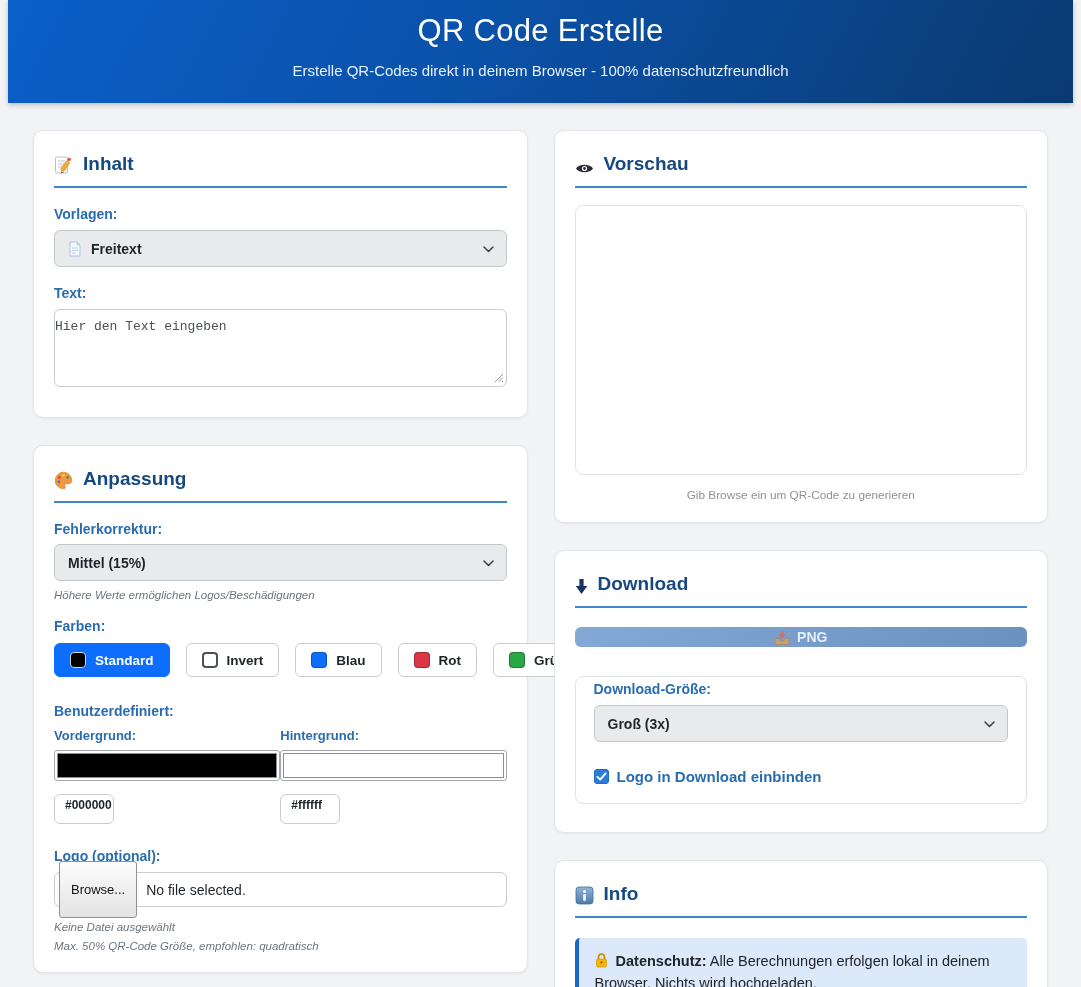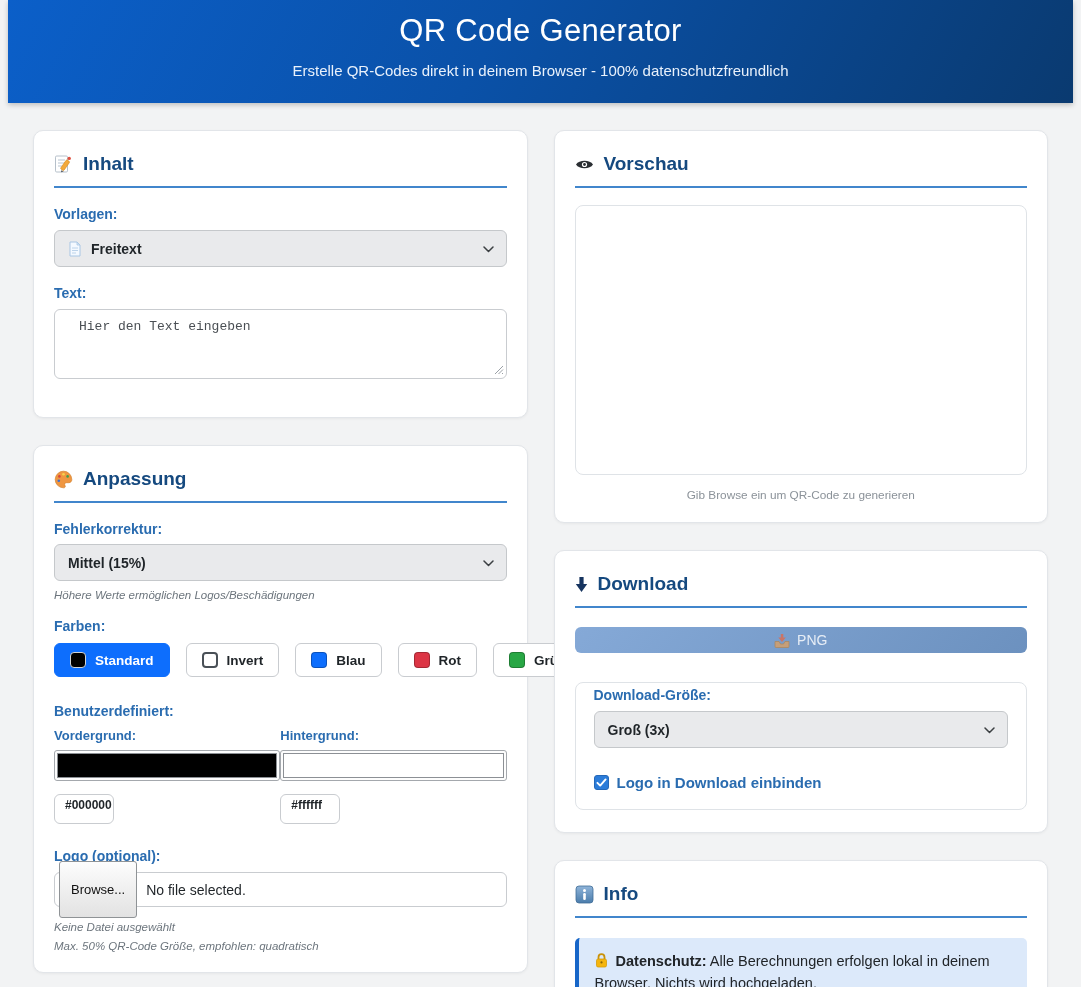--- a/index.html
+++ b/index.html
@@ -27,43 +27,43 @@
     padding:22px 20px 20px; box-shadow:0 1px 3px rgba(0,0,0,.05);
     width:100%;
   }
   .card-inhalt   { min-height:288px; }
   .card-anpassung{ min-height:528px; }
   .card-vorschau { min-height:390px; }
   .card-download { min-height:283px; }
   .card-info     { min-height:175px; }
 
   .card-title {
-    display:flex; align-items:center; gap:10px;
+    display:flex; align-items:flex-end; gap:10px;
     font-size:19px; font-weight:600; color:#15497f;
     padding-bottom:11px; border-bottom:2px solid #4186cc;
   }
   .card-title svg { flex:0 0 auto; }
 
   .lbl { color:#2a6cb0; font-weight:700; font-size:14px; margin-top:18px; }
   .lbl-sm { color:#2a6cb0; font-weight:700; font-size:13px; }
   .hint { margin-top:8px; font-size:11.5px; font-style:italic; color:#6c757d; }
 
   
   .select {
     margin-top:8px; height:37px; background:#e9eaec;
     border:1px solid #c5c8cb; border-radius:6px;
     display:flex; align-items:center; gap:9px; padding:0 34px 0 13px;
     font-size:14px; font-weight:600; color:#1f2428; position:relative; cursor:default;
   }
   .select .chev { position:absolute; right:12px; top:50%; transform:translateY(-42%); }
 
   
   textarea.textbox {
-    margin-top:8px; width:100%; height:70px; resize:none;
-    border:1px solid #c9ccd0; border-radius:6px; padding:9px 24px;
+    margin-top:8px; width:100%; height:78px; resize:none;
+    border:1px solid #c9ccd0; border-radius:6px; padding:9px 0;
     font-family:"Liberation Mono","DejaVu Sans Mono",monospace;
     font-size:13px; color:#3a3f44; outline:none; display:block;
   }
   textarea.textbox::placeholder { color:#4a4f54; opacity:1; }
   .ta-wrap { position:relative; }
   .ta-grip { position:absolute; right:3px; bottom:4px; pointer-events:none; }
 
   
   .presets { display:flex; gap:16px; margin-top:9px; }
   .preset {
@@ -105,23 +105,23 @@
 
   
   .preview-box {
     margin-top:17px; height:270px; border:1px solid #dfe3e7; border-radius:8px; background:#fff;
   }
   .preview-hint { margin-top:13px; text-align:center; font-size:11.8px; color:#8b9299; }
 
   
   .dl-buttons { display:flex; gap:8px; margin-top:19px; }
   .dl-btn {
-    flex:1; height:26px; border:none; border-radius:6px;
+    flex:1; height:20px; border:none; border-radius:6px;
     background:linear-gradient(135deg,#85a9d7 0%,#6c91bf 100%);
-    color:rgba(255,255,255,.82); font-size:14px; font-weight:400;
+    color:rgba(255,255,255,.82); font-size:14px; font-weight:700;
     font-family:"Liberation Sans",sans-serif;
     display:flex; align-items:center; justify-content:center; gap:7px; cursor:default;
   }
   .dl-btn svg { opacity:.8; }
   .dl-inner { margin-top:29px; border:1px solid #dfe3e7; border-radius:8px; padding:4px 18px 18px; }
   .dl-inner .lbl { margin-top:0; }
   .check-row { display:flex; align-items:center; gap:8px; margin-top:26px; cursor:pointer; }
   .check-row .cb-label { color:#2a6cb0; font-weight:600; font-size:15px; }
 
   
@@ -129,21 +129,21 @@
     margin-top:20px; background:#dce9fa; border-left:4px solid #1766c8; border-radius:5px;
     padding:13px 16px; font-size:14.5px; line-height:1.5; color:#212529;
   }
   .alert b { font-weight:700; }
   .alert svg { vertical-align:-2px; margin-right:4px; }
 </style>
 </head>
 <body>
 
 <div class="header">
-  <h1>QR Code Generator</h1>
+  <h1>QR Code Erstelle</h1>
   <div class="subtitle">Erstelle QR-Codes direkt in deinem Browser - 100% datenschutzfreundlich</div>
 </div>
 
 <div class="main">
 
   <div class="col">
 
     <div class="card card-inhalt">
       <div class="card-title">
         <svg width="19" height="19" viewBox="0 0 19 19">

